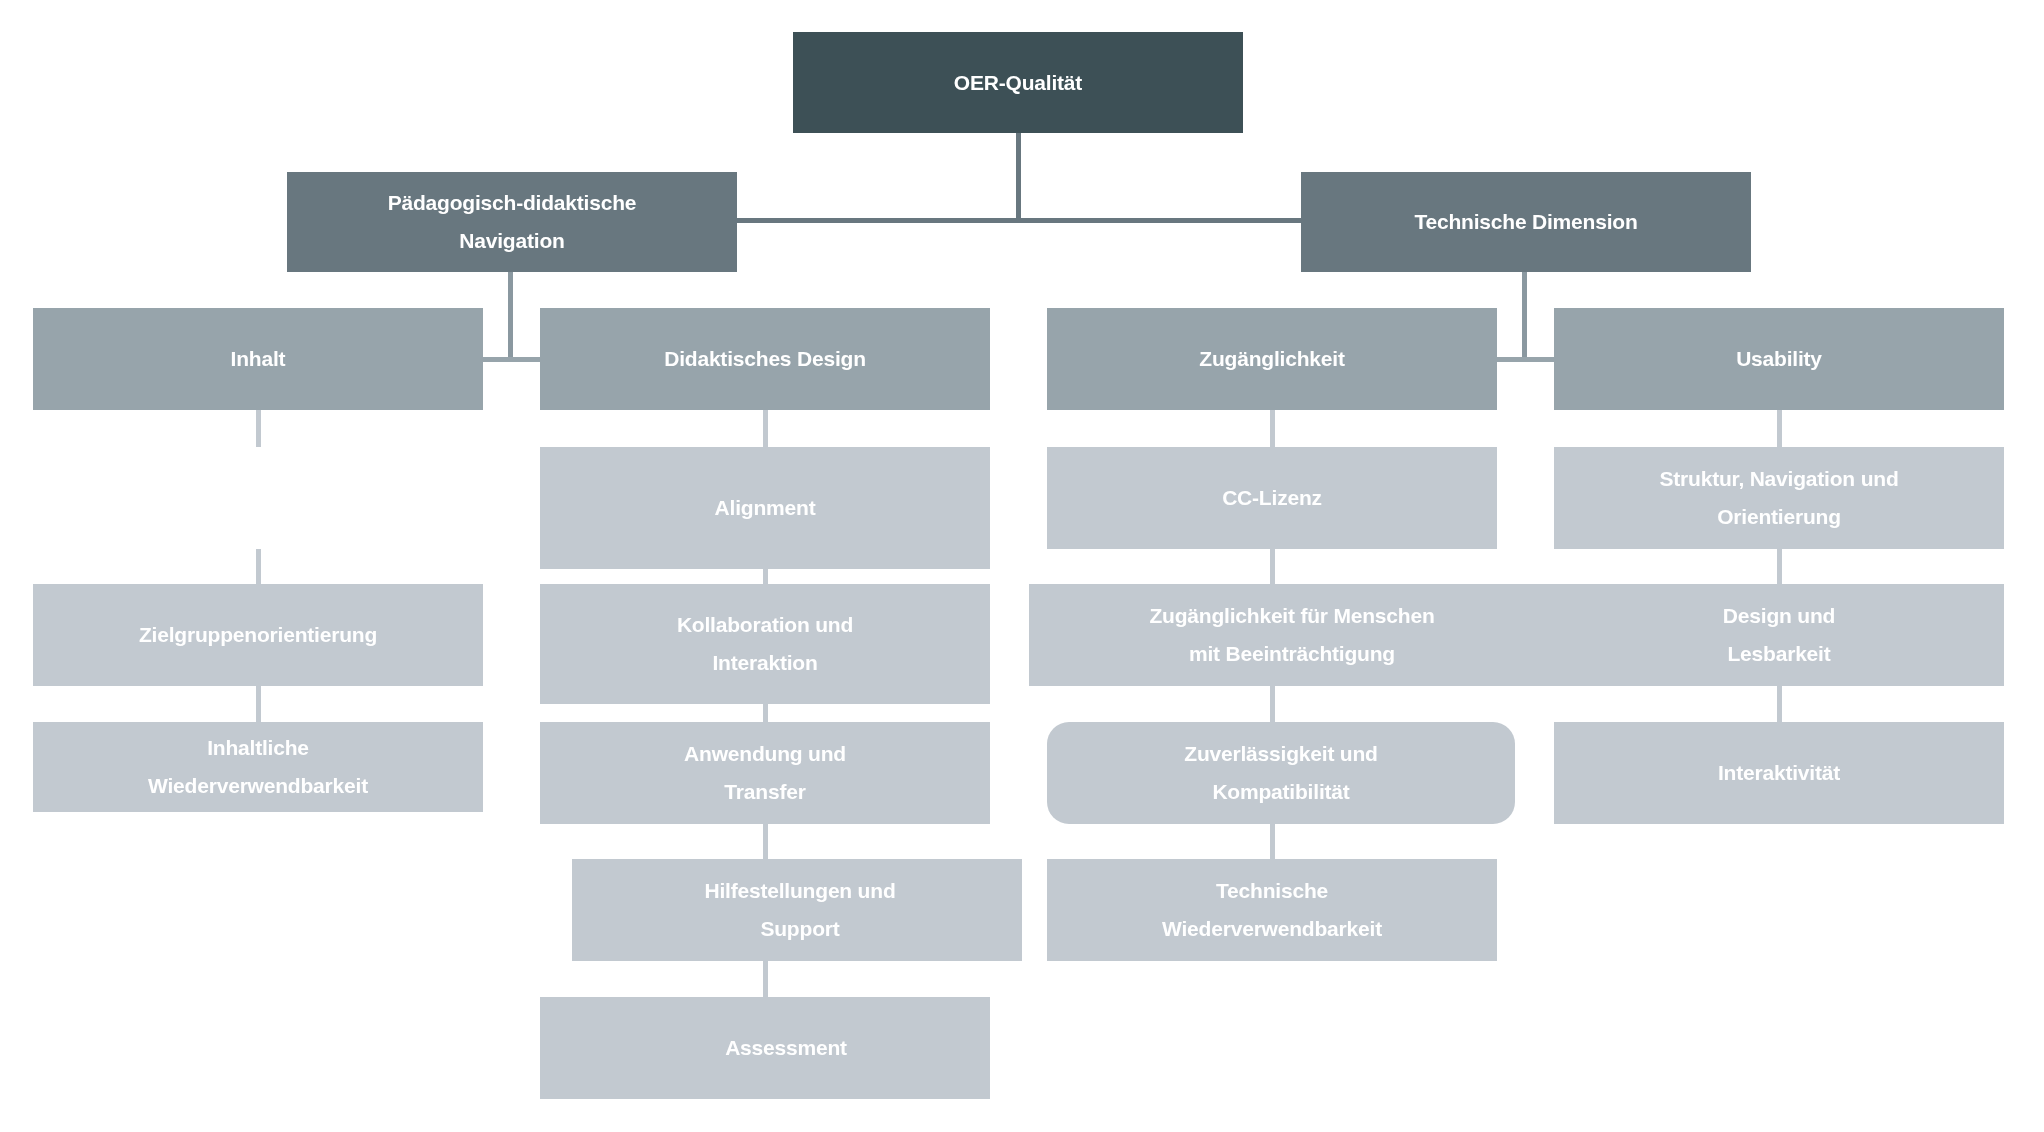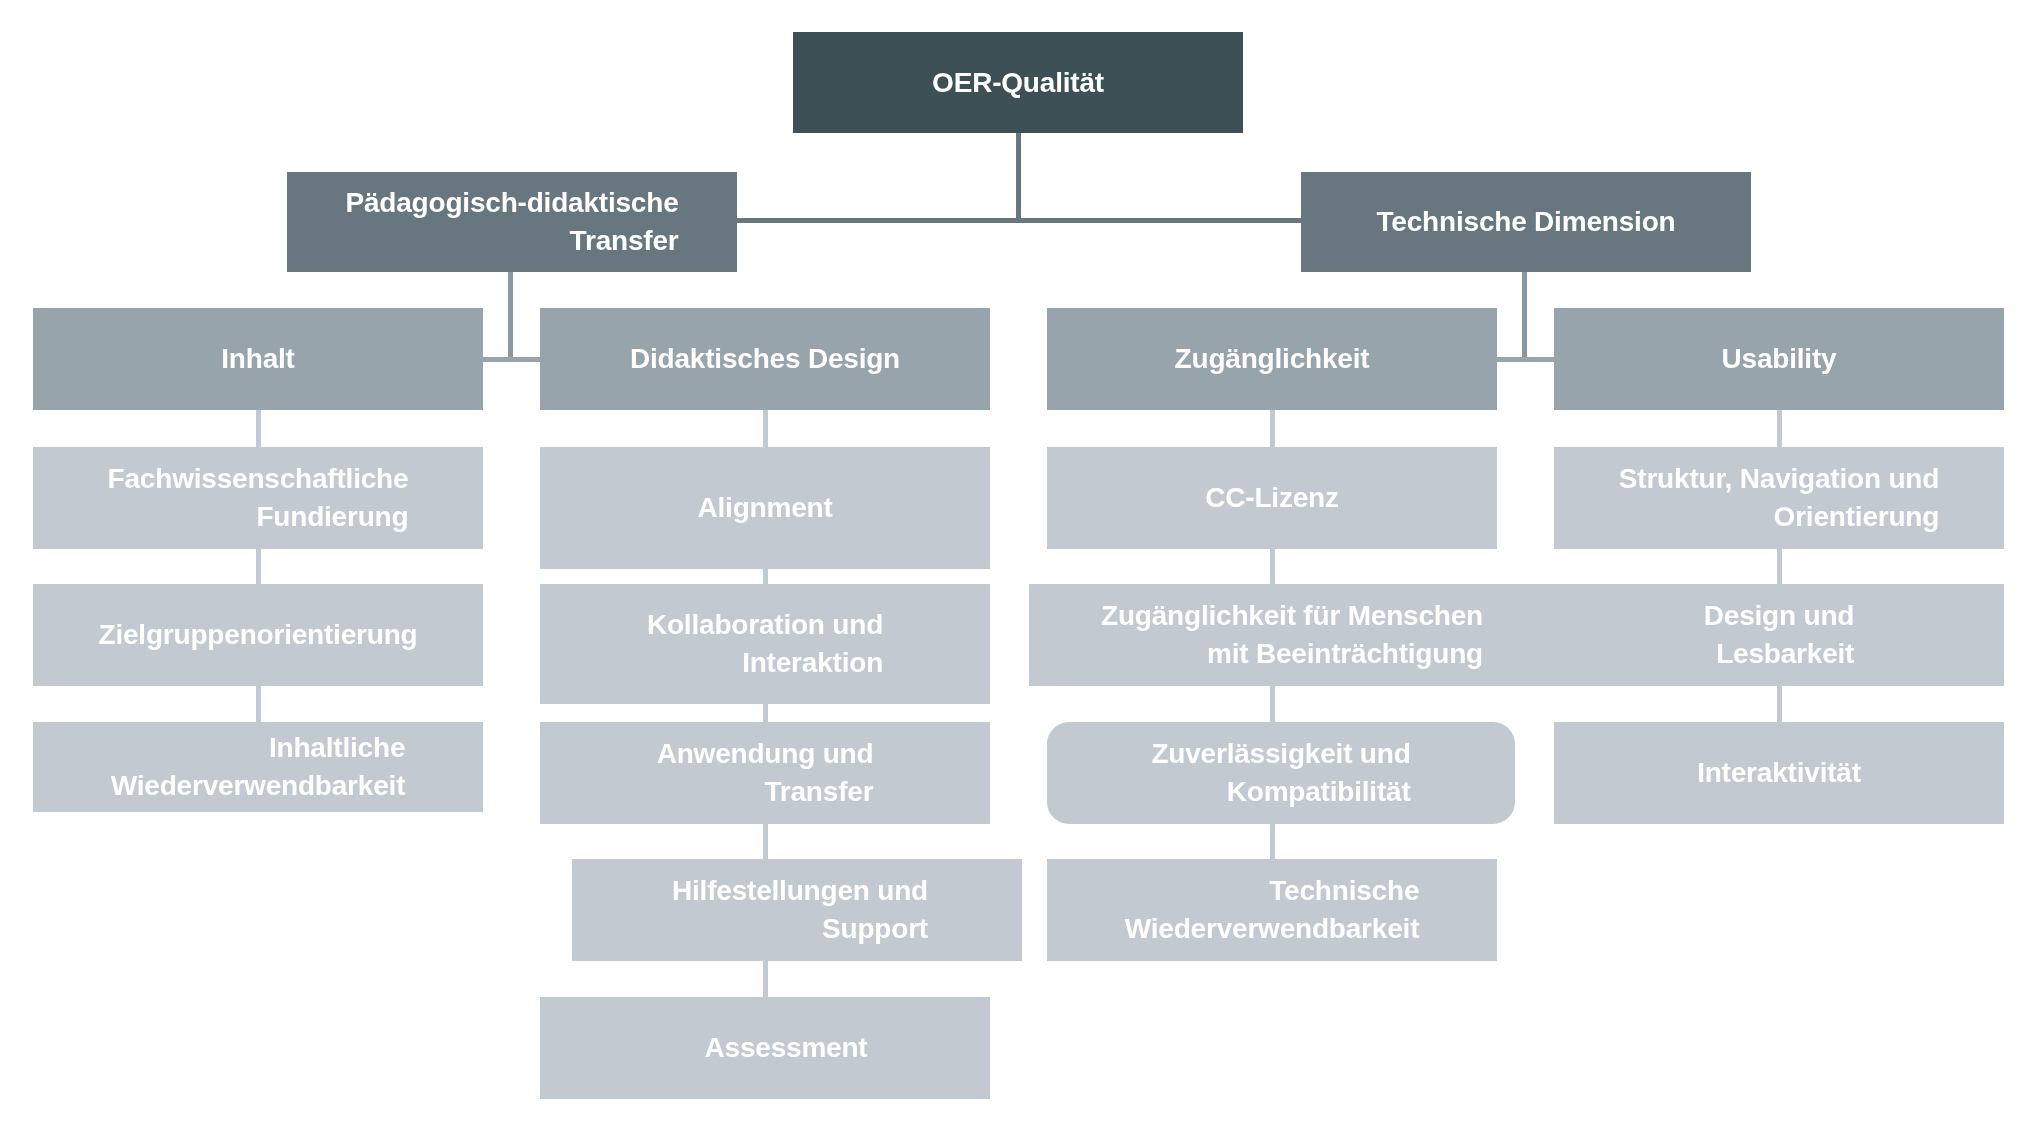--- a/index.html
+++ b/index.html
@@ -20,25 +20,25 @@
     height:1132px;
     background:#ffffff;
     font-family:"Liberation Sans","DejaVu Sans",sans-serif;
     overflow:hidden;
   }
   .box{
     position:absolute;
     display:flex;
     align-items:center;
     justify-content:center;
-    text-align:right;
+    text-align:center;
     white-space:pre-line;
     color:var(--text,#fff);
     font-weight:bold;
-    font-size:28px;
+    font-size:21px;
     line-height:38px;
     letter-spacing:-0.2px;
     box-sizing:border-box;
     padding:0 6px;
   }
   .lvl1{background:var(--level1-bg,#3d5056);}
   .lvl2{background:var(--level2-bg,#68777f);}
   .lvl3{background:var(--header-bg,#97a4ab);}
   .item{background:var(--item-bg,#c2c9d0);}
   .conn{position:absolute;}
@@ -51,21 +51,21 @@
 <body>
 
 <div class="canvas">
 
   <div class="box lvl1" style="left:793px;top:32px;width:450px;height:101px;">OER-Qualität</div>
 
   <div class="conn dark" style="left:1016px;top:133px;width:5px;height:90px;"></div>
   <div class="conn dark" style="left:737px;top:218px;width:564px;height:5px;"></div>
 
   <div class="box lvl2" style="left:287px;top:172px;width:450px;height:100px;">Pädagogisch-didaktische
-Transfer</div>
+Navigation</div>
   <div class="box lvl2" style="left:1301px;top:172px;width:450px;height:100px;">Technische Dimension</div>
 
   <div class="conn mid" style="left:508px;top:272px;width:5px;height:89px;"></div>
   <div class="conn stub" style="left:483px;top:357px;width:57px;height:5px;"></div>
   <div class="conn mid" style="left:1522px;top:272px;width:5px;height:89px;"></div>
   <div class="conn stub" style="left:1497px;top:357px;width:57px;height:5px;"></div>
 
   <div class="box lvl3" style="left:33px;top:308px;width:450px;height:102px;">Inhalt</div>
   <div class="box lvl3" style="left:540px;top:308px;width:450px;height:102px;">Didaktisches Design</div>
   <div class="box lvl3" style="left:1047px;top:308px;width:450px;height:102px;">Zugänglichkeit</div>
@@ -83,22 +83,20 @@
 
   <div class="conn light" style="left:1270px;top:410px;width:5px;height:37px;"></div>
   <div class="conn light" style="left:1270px;top:549px;width:5px;height:35px;"></div>
   <div class="conn light" style="left:1270px;top:686px;width:5px;height:36px;"></div>
   <div class="conn light" style="left:1270px;top:824px;width:5px;height:35px;"></div>
 
   <div class="conn light" style="left:1777px;top:410px;width:5px;height:37px;"></div>
   <div class="conn light" style="left:1777px;top:549px;width:5px;height:35px;"></div>
   <div class="conn light" style="left:1777px;top:686px;width:5px;height:36px;"></div>
 
-  <div class="box item" style="left:33px;top:447px;width:450px;height:102px;">Fachwissenschaftliche
-Fundierung</div>
   <div class="box item" style="left:33px;top:584px;width:450px;height:102px;">Zielgruppenorientierung</div>
   <div class="box item" style="left:33px;top:722px;width:450px;height:90px;">Inhaltliche
 Wiederverwendbarkeit</div>
 
   <div class="box item" style="left:540px;top:447px;width:450px;height:122px;">Alignment</div>
   <div class="box item" style="left:540px;top:584px;width:450px;height:120px;">Kollaboration und
 Interaktion</div>
   <div class="box item" style="left:540px;top:722px;width:450px;height:102px;">Anwendung und
 Transfer</div>
   <div class="box item" style="left:572px;top:859px;width:450px;height:102px;padding-left:12px;">Hilfestellungen und

